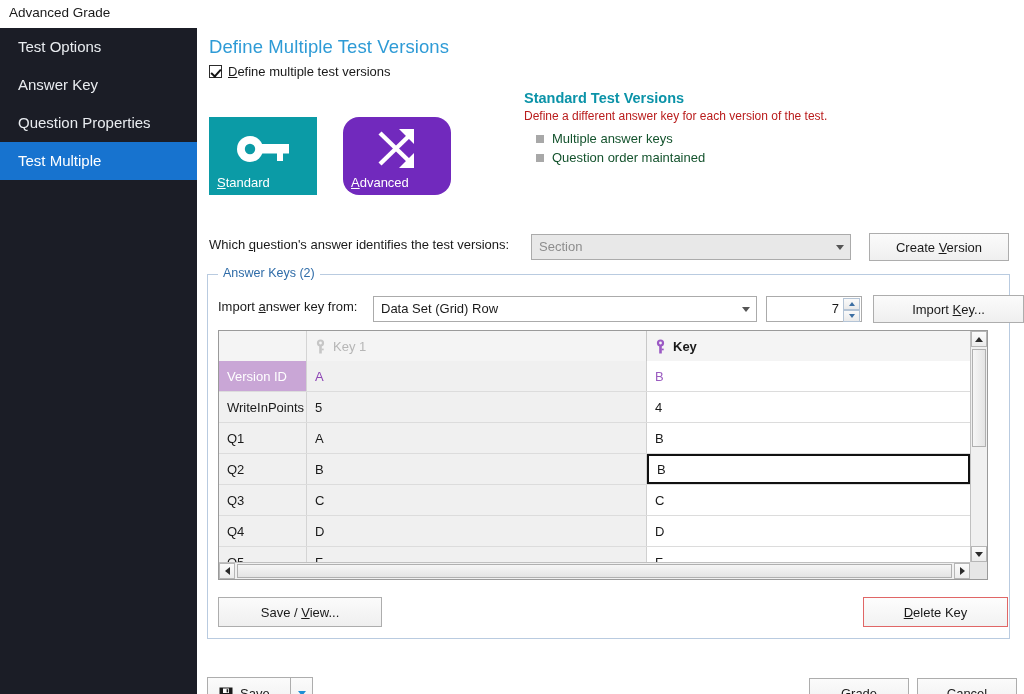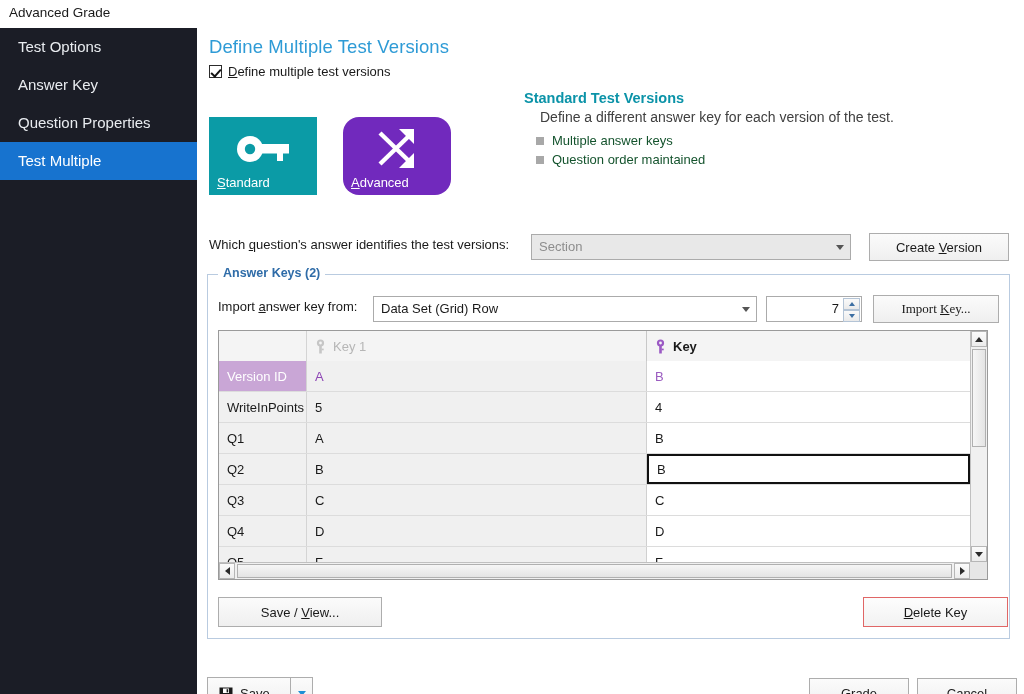--- a/index.html
+++ b/index.html
@@ -70,21 +70,21 @@
   .tile .glyph{
     position:absolute;left:0;right:0;top:8px;height:48px;
     display:flex;align-items:center;justify-content:center;
   }
 
   
   .desc{position:absolute;left:327px;top:62px;width:420px;}
   .desc h3{
     margin:0 0 3px 0;font-size:14.5px;color:#0b93a8;font-weight:bold;
   }
-  .desc p{margin:0 0 6px 16px;font-size:14px;color:#404040;}
+  .desc p{margin:0 0 6px 0;font-size:12px;color:#b91c1c;}
   .bullets{list-style:none;margin:0;padding:0;}
   .bullets li{
     display:flex;align-items:center;gap:8px;
     font-size:13px;color:#14532d;padding:2px 0 2px 12px;
   }
   .bsq{width:8px;height:8px;background:#a8a8a8;flex:none;}
 
   
   .qrow{position:absolute;left:12px;top:203px;width:800px;height:28px;}
   .qrow .qlabel{
@@ -117,21 +117,21 @@
     cursor:default;
   }
 
   
   .group{
     position:absolute;left:10px;top:246px;width:803px;height:365px;
     box-sizing:border-box;border:1px solid #b9cbe0;
   }
   .group > .glabel{
     position:absolute;left:10px;top:-9px;background:#fff;padding:0 5px;
-    font-size:12.5px;color:#2f6ca8;font-weight:bold;
+    font-size:12.5px;color:#2f6ca8;
   }
 
   .importrow{position:absolute;left:10px;top:17px;width:780px;height:30px;}
   .importrow .ilabel{position:absolute;left:0;top:7px;font-size:13px;}
 
   .spin{
     position:absolute;box-sizing:border-box;height:26px;width:96px;
     border:1px solid #ababab;background:#fff;
   }
   .spin .sval{
@@ -337,21 +337,21 @@
           <span class="sval">7</span>
           <span class="sbtns">
             <div>
                 <span class="up"></span>
               </div>
             <div>
                 <span class="dn"></span>
               </div>
           </span>
         </div>
-        <div class="btn" style="left:655px;top:3px;width:126px;font-family:Liberation Serif, serif;">
+        <div class="btn" style="left:655px;top:3px;width:151px;">
           <span>Import <u class="acc">K</u>ey...</span>
         </div>
       </div>
 
       <div class="grid">
         <div class="gridinner">
           <div class="ghead">
             <div class="hc rowhdr"></div>
             <div class="hc c1">
               <svg class="keyico" viewBox="0 0 11 15">

